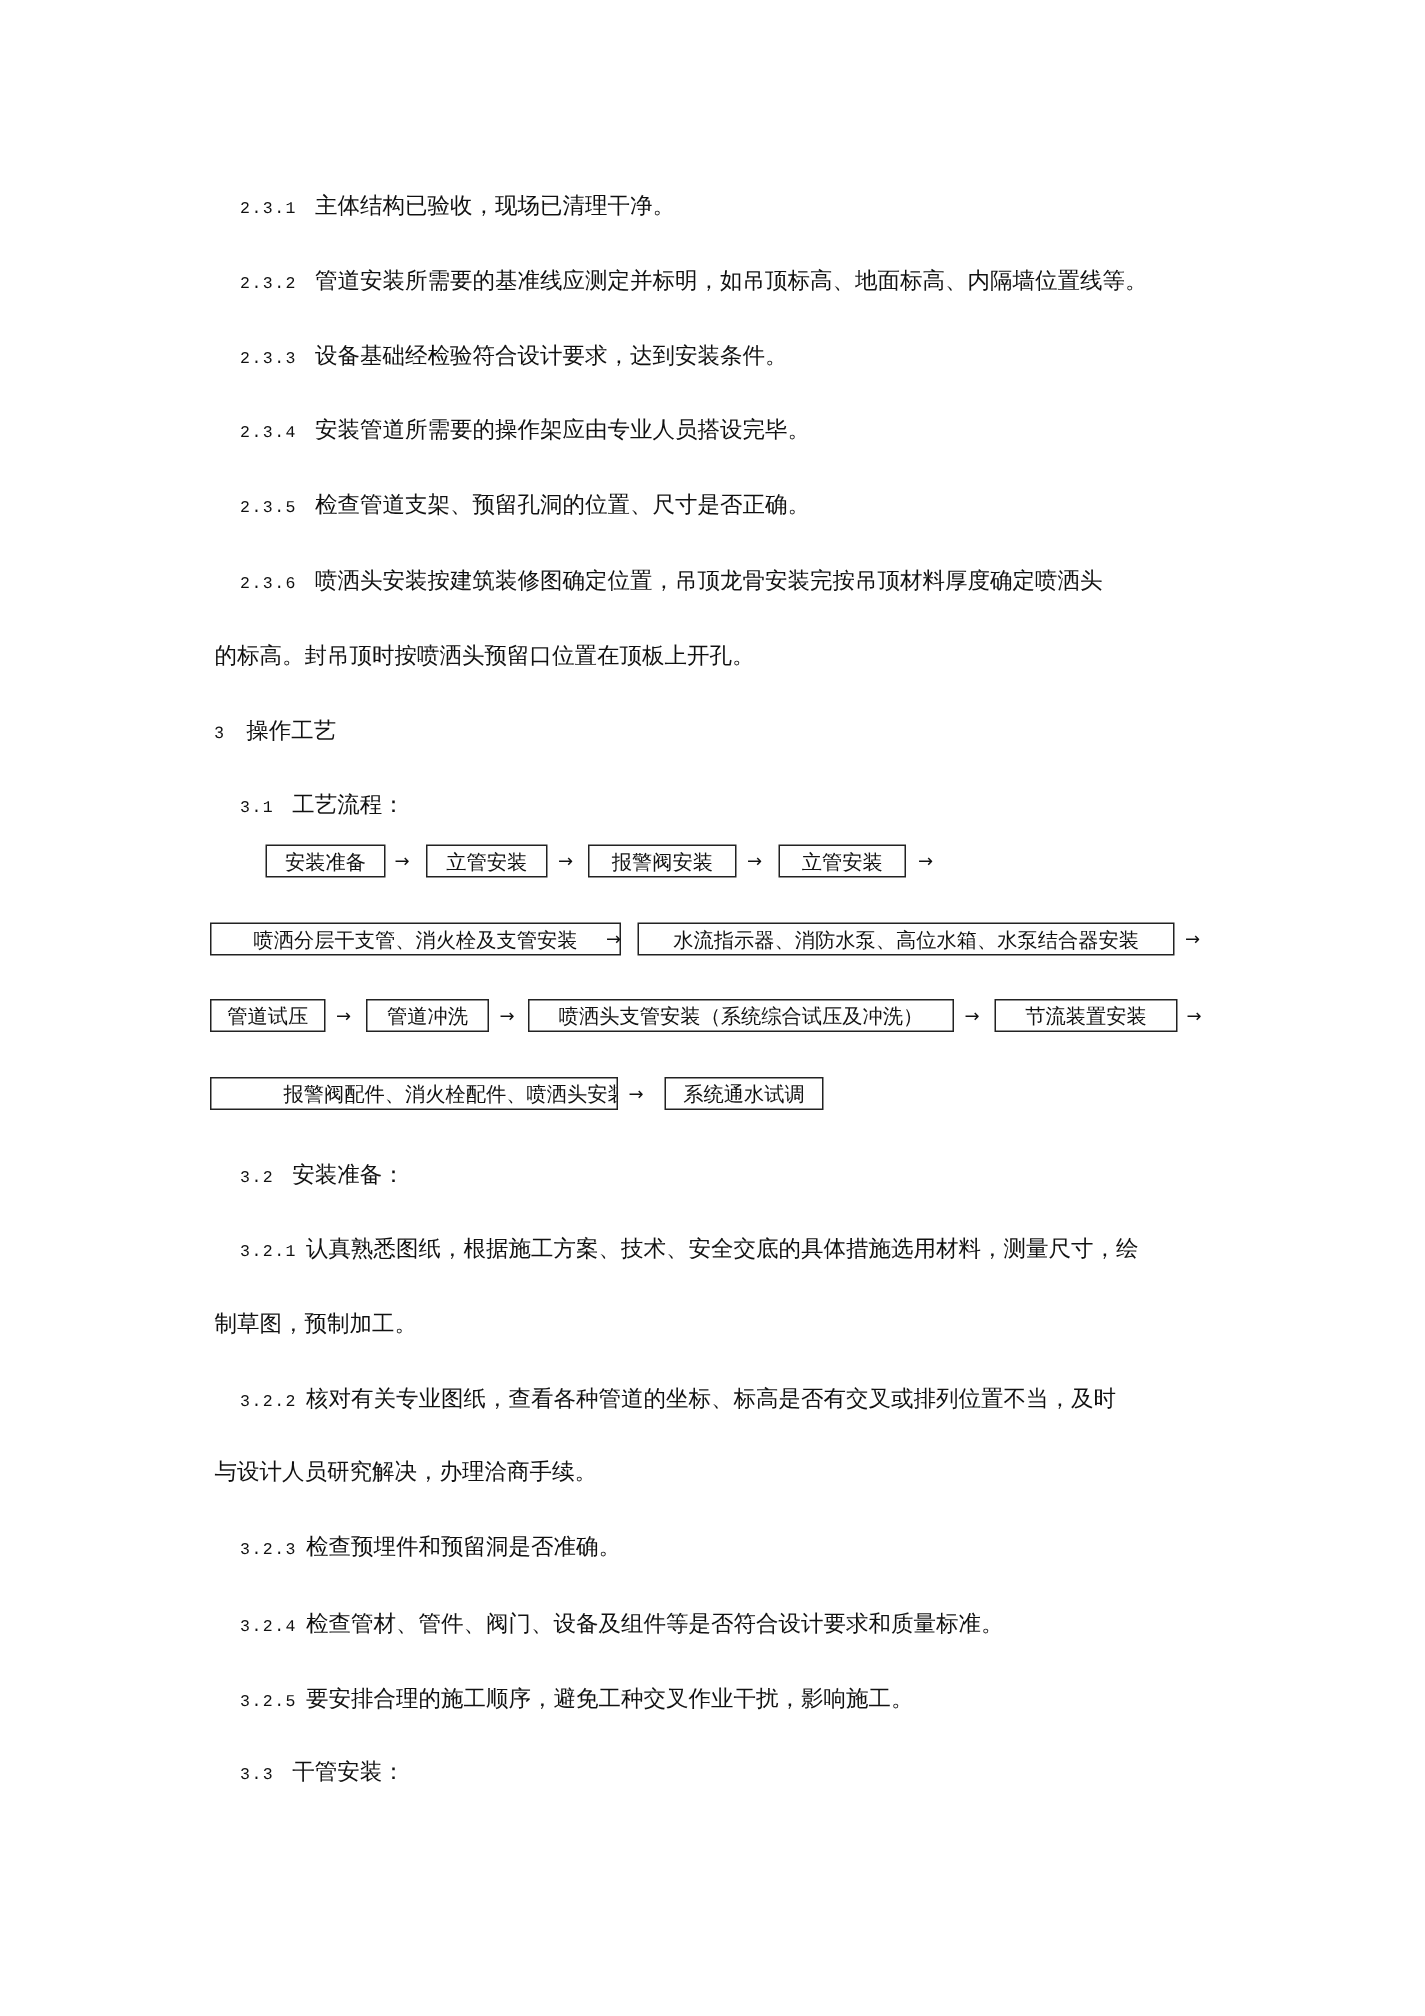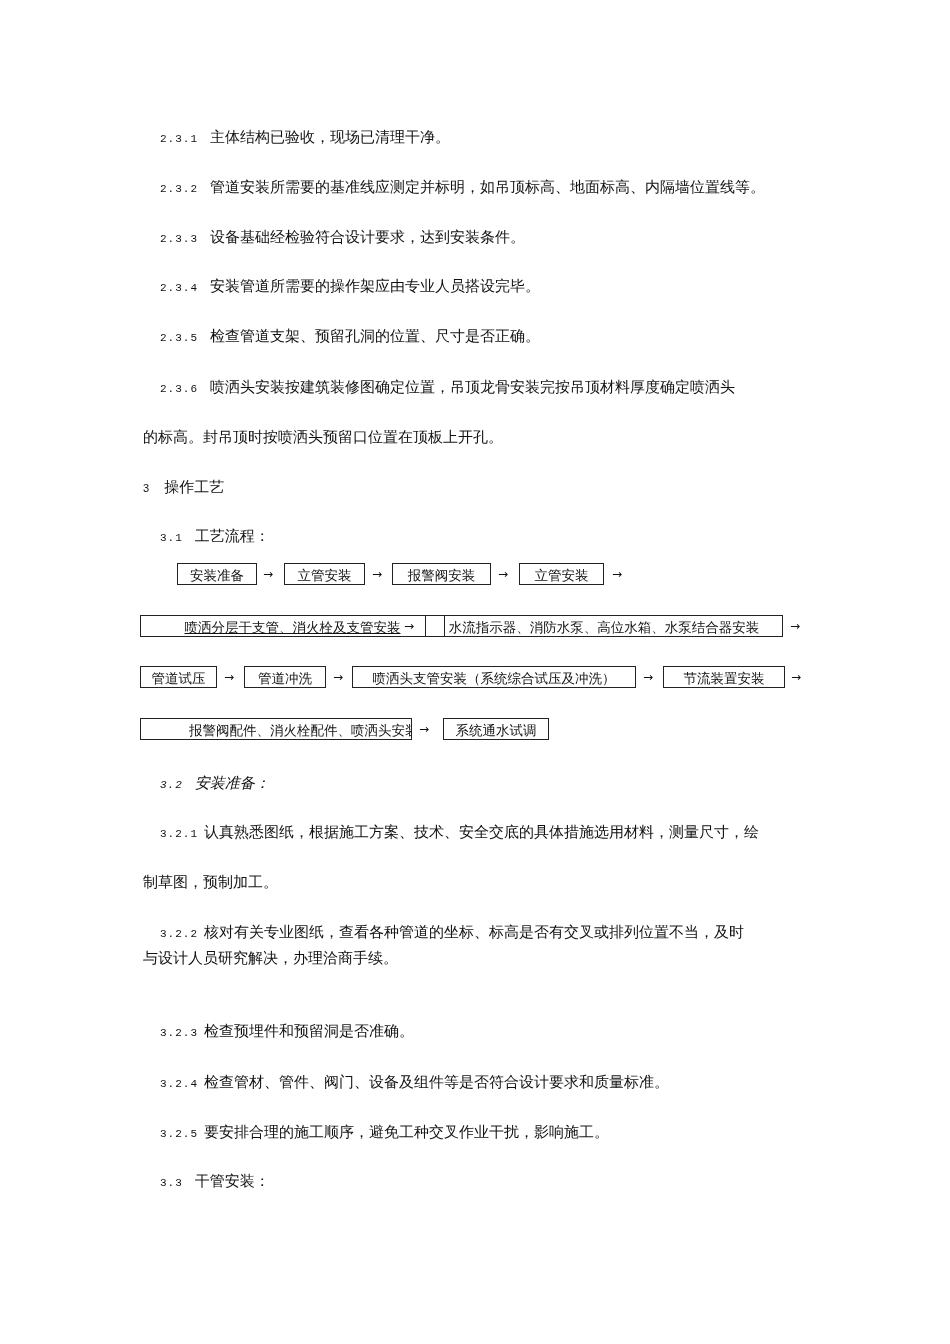--- a/index.html
+++ b/index.html
@@ -29,39 +29,39 @@
 
 <div class="box" style="left:177px;top:563px;width:80px;">安装准备</div>
 <div class="arrow" style="left:263px;top:567px;">→</div>
 <div class="box" style="left:284px;top:563px;width:81px;">立管安装</div>
 <div class="arrow" style="left:372px;top:567px;">→</div>
 <div class="box" style="left:392px;top:563px;width:99px;">报警阀安装</div>
 <div class="arrow" style="left:498px;top:567px;">→</div>
 <div class="box" style="left:519px;top:563px;width:85px;">立管安装</div>
 <div class="arrow" style="left:612px;top:567px;">→</div>
 
-<div class="box" style="left:140px;top:615px;width:305px;text-decoration:underline;">喷洒分层干支管、消火栓及支管安装</div>
+<div class="box" style="left:140px;top:615px;width:274px;">喷洒分层干支管、消火栓及支管安装</div>
 <div class="arrow" style="left:404px;top:619px;">→</div>
 <div class="box" style="left:425px;top:615px;width:358px;">水流指示器、消防水泵、高位水箱、水泵结合器安装</div>
 <div class="arrow" style="left:790px;top:619px;">→</div>
 
 <div class="box" style="left:140px;top:666px;width:77px;">管道试压</div>
 <div class="arrow" style="left:224px;top:670px;">→</div>
 <div class="box" style="left:244px;top:666px;width:82px;">管道冲洗</div>
 <div class="arrow" style="left:333px;top:670px;">→</div>
 <div class="box" style="left:352px;top:666px;width:284px;">喷洒头支管安装（系统综合试压及冲洗）</div>
 <div class="arrow" style="left:643px;top:670px;">→</div>
 <div class="box" style="left:663px;top:666px;width:122px;">节流装置安装</div>
 <div class="arrow" style="left:791px;top:670px;">→</div>
 
 <div class="box" style="left:140px;top:718px;width:272px;padding-left:48px;">报警阀配件、消火栓配件、喷洒头安装</div>
 <div class="arrow" style="left:419px;top:722px;">→</div>
 <div class="box" style="left:443px;top:718px;width:106px;">系统通水试调</div>
 
-<div class="line" style="left:160px;top:773px;font-style:italic;"><span class="num">3.2</span><span>安装准备：</span></div>
+<div class="line" style="left:160px;top:773px;"><span class="num">3.2</span><span>安装准备：</span></div>
 <div class="line" style="left:160px;top:822px;"><span class="num" style="margin-right:6px">3.2.1</span><span>认真熟悉图纸，根据施工方案、技术、安全交底的具体措施选用材料，测量尺寸，绘</span></div>
 <div class="line" style="left:143px;top:872px;">制草图，预制加工。</div>
 <div class="line" style="left:160px;top:922px;"><span class="num" style="margin-right:6px">3.2.2</span><span>核对有关专业图纸，查看各种管道的坐标、标高是否有交叉或排列位置不当，及时</span></div>
-<div class="line" style="left:143px;top:948px;">与设计人员研究解决，办理洽商手续。</div>
+<div class="line" style="left:143px;top:971px;">与设计人员研究解决，办理洽商手续。</div>
 <div class="line" style="left:160px;top:1021px;"><span class="num" style="margin-right:6px">3.2.3</span><span>检查预埋件和预留洞是否准确。</span></div>
 <div class="line" style="left:160px;top:1072px;"><span class="num" style="margin-right:6px">3.2.4</span><span>检查管材、管件、阀门、设备及组件等是否符合设计要求和质量标准。</span></div>
 <div class="line" style="left:160px;top:1122px;"><span class="num" style="margin-right:6px">3.2.5</span><span>要安排合理的施工顺序，避免工种交叉作业干扰，影响施工。</span></div>
 <div class="line" style="left:160px;top:1171px;"><span class="num">3.3</span><span>干管安装：</span></div>
 
 </body></html>

